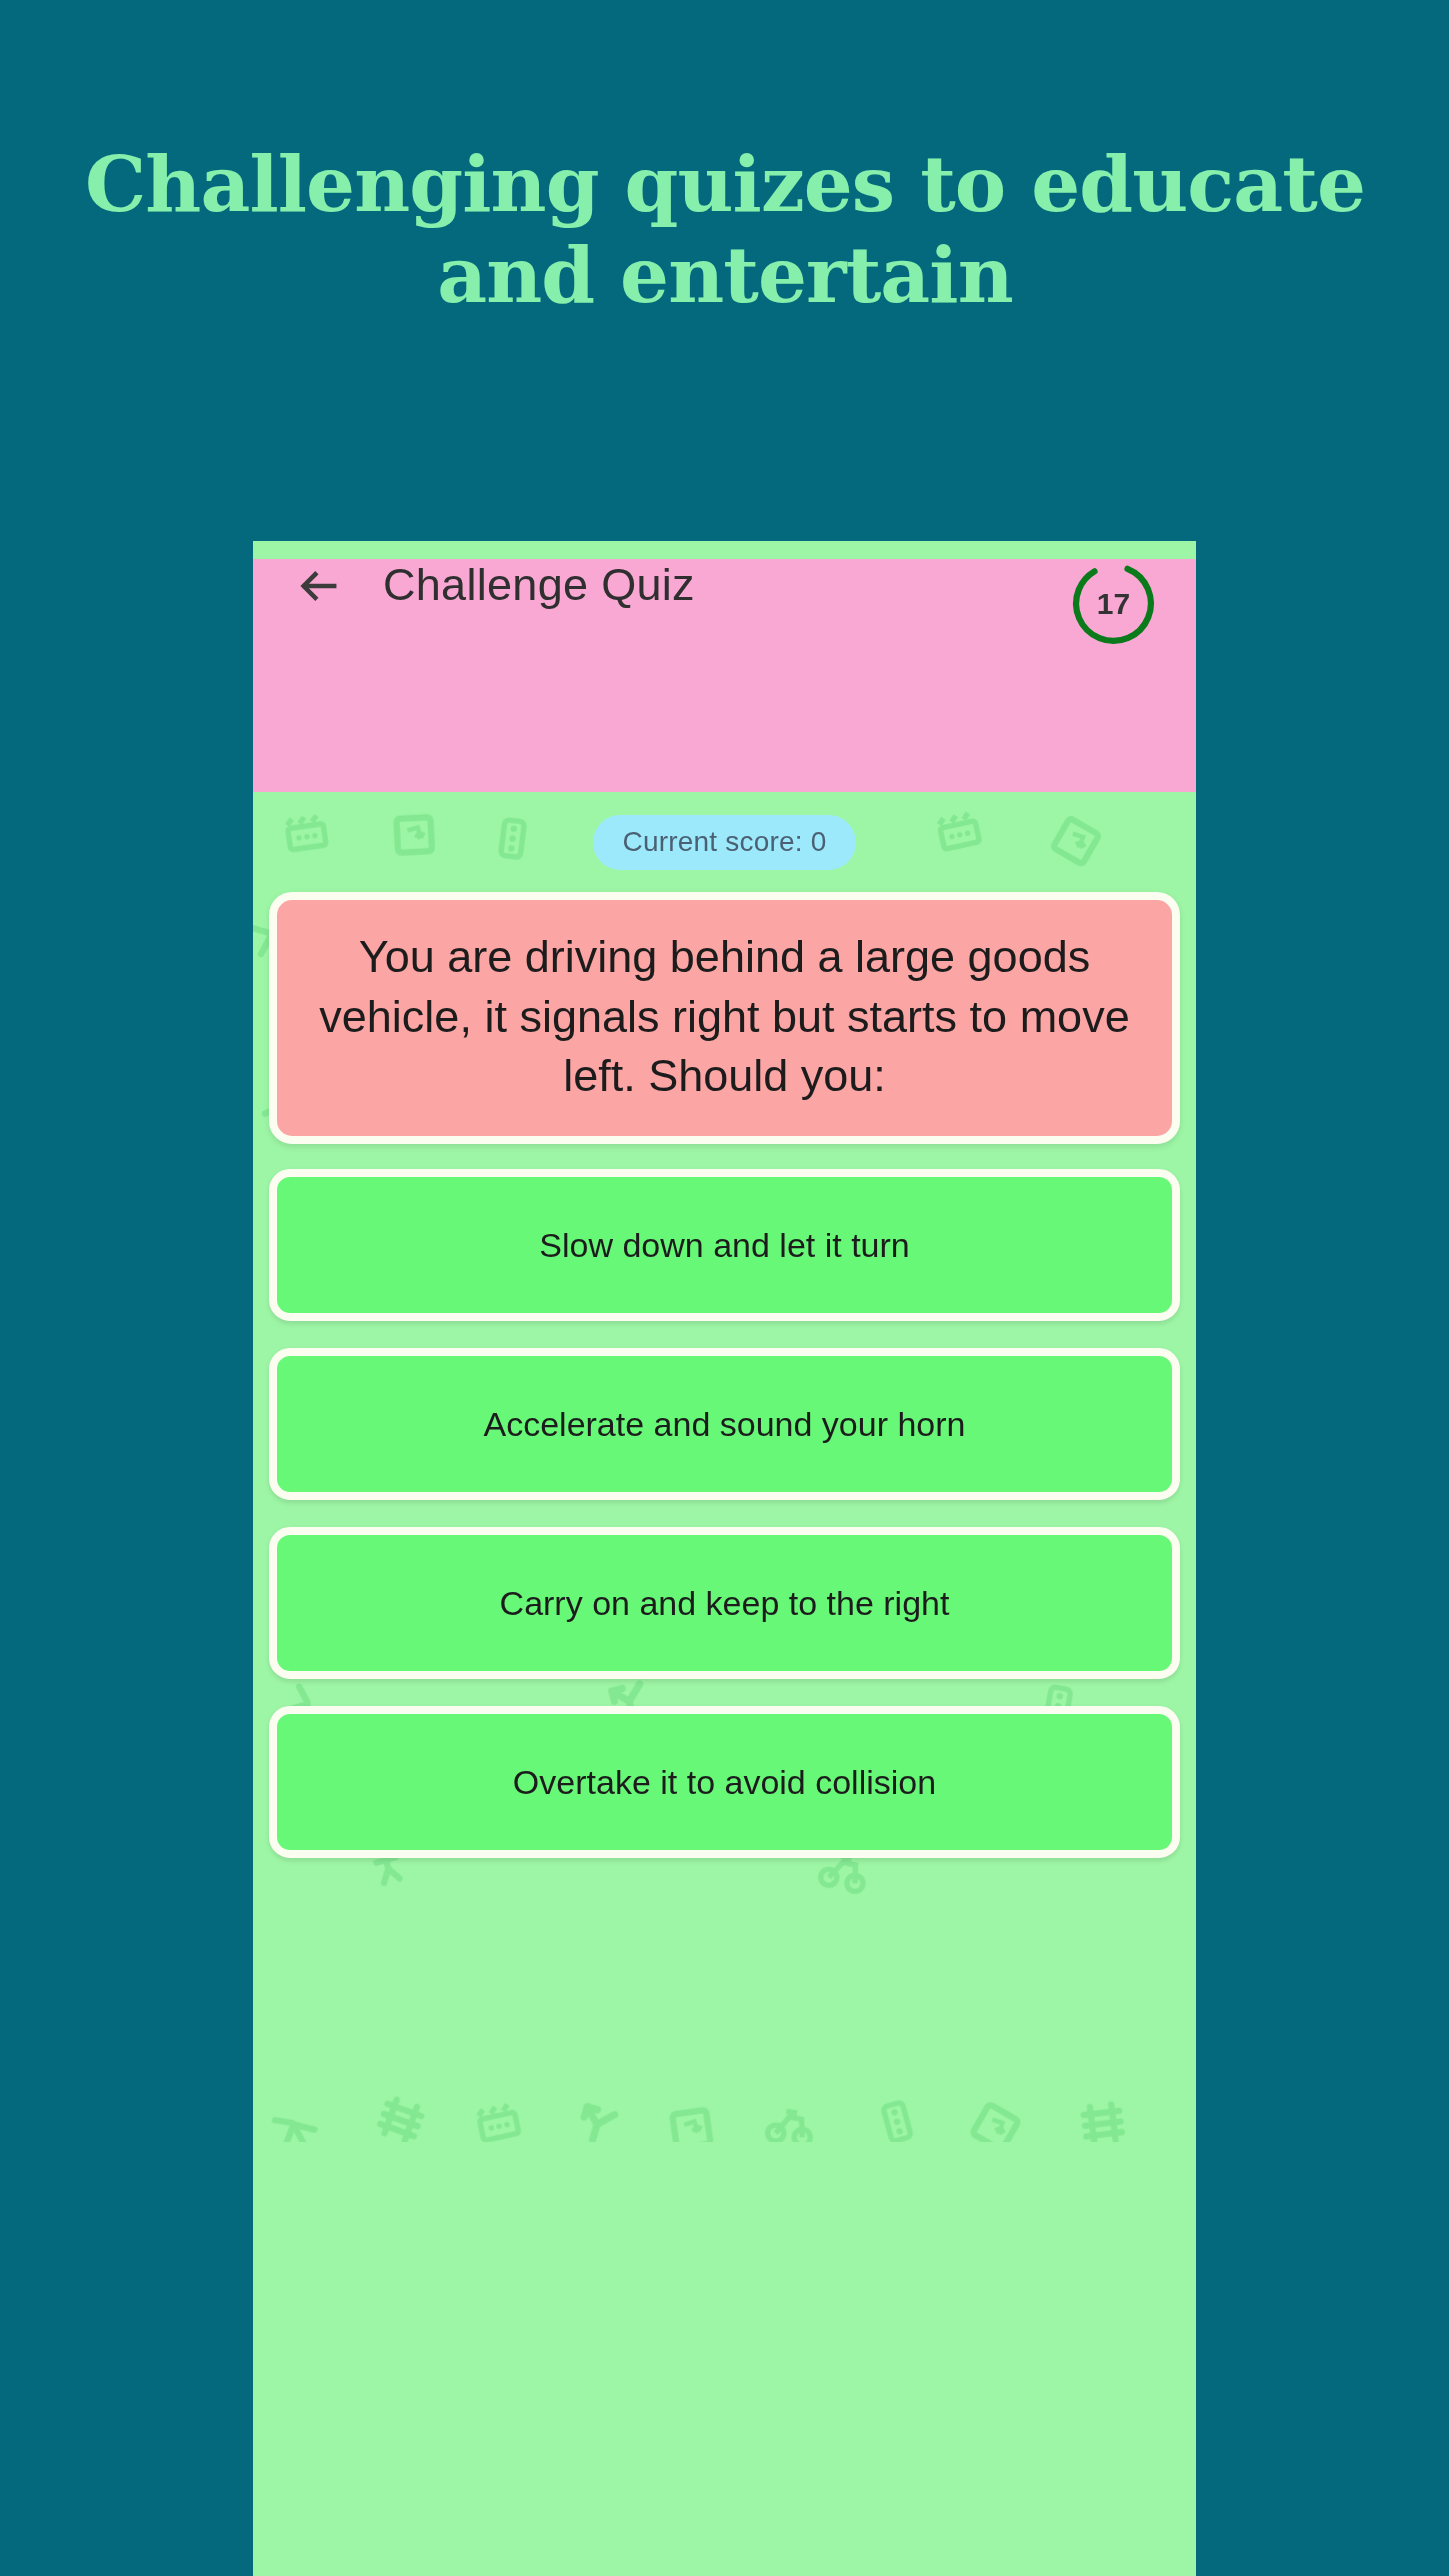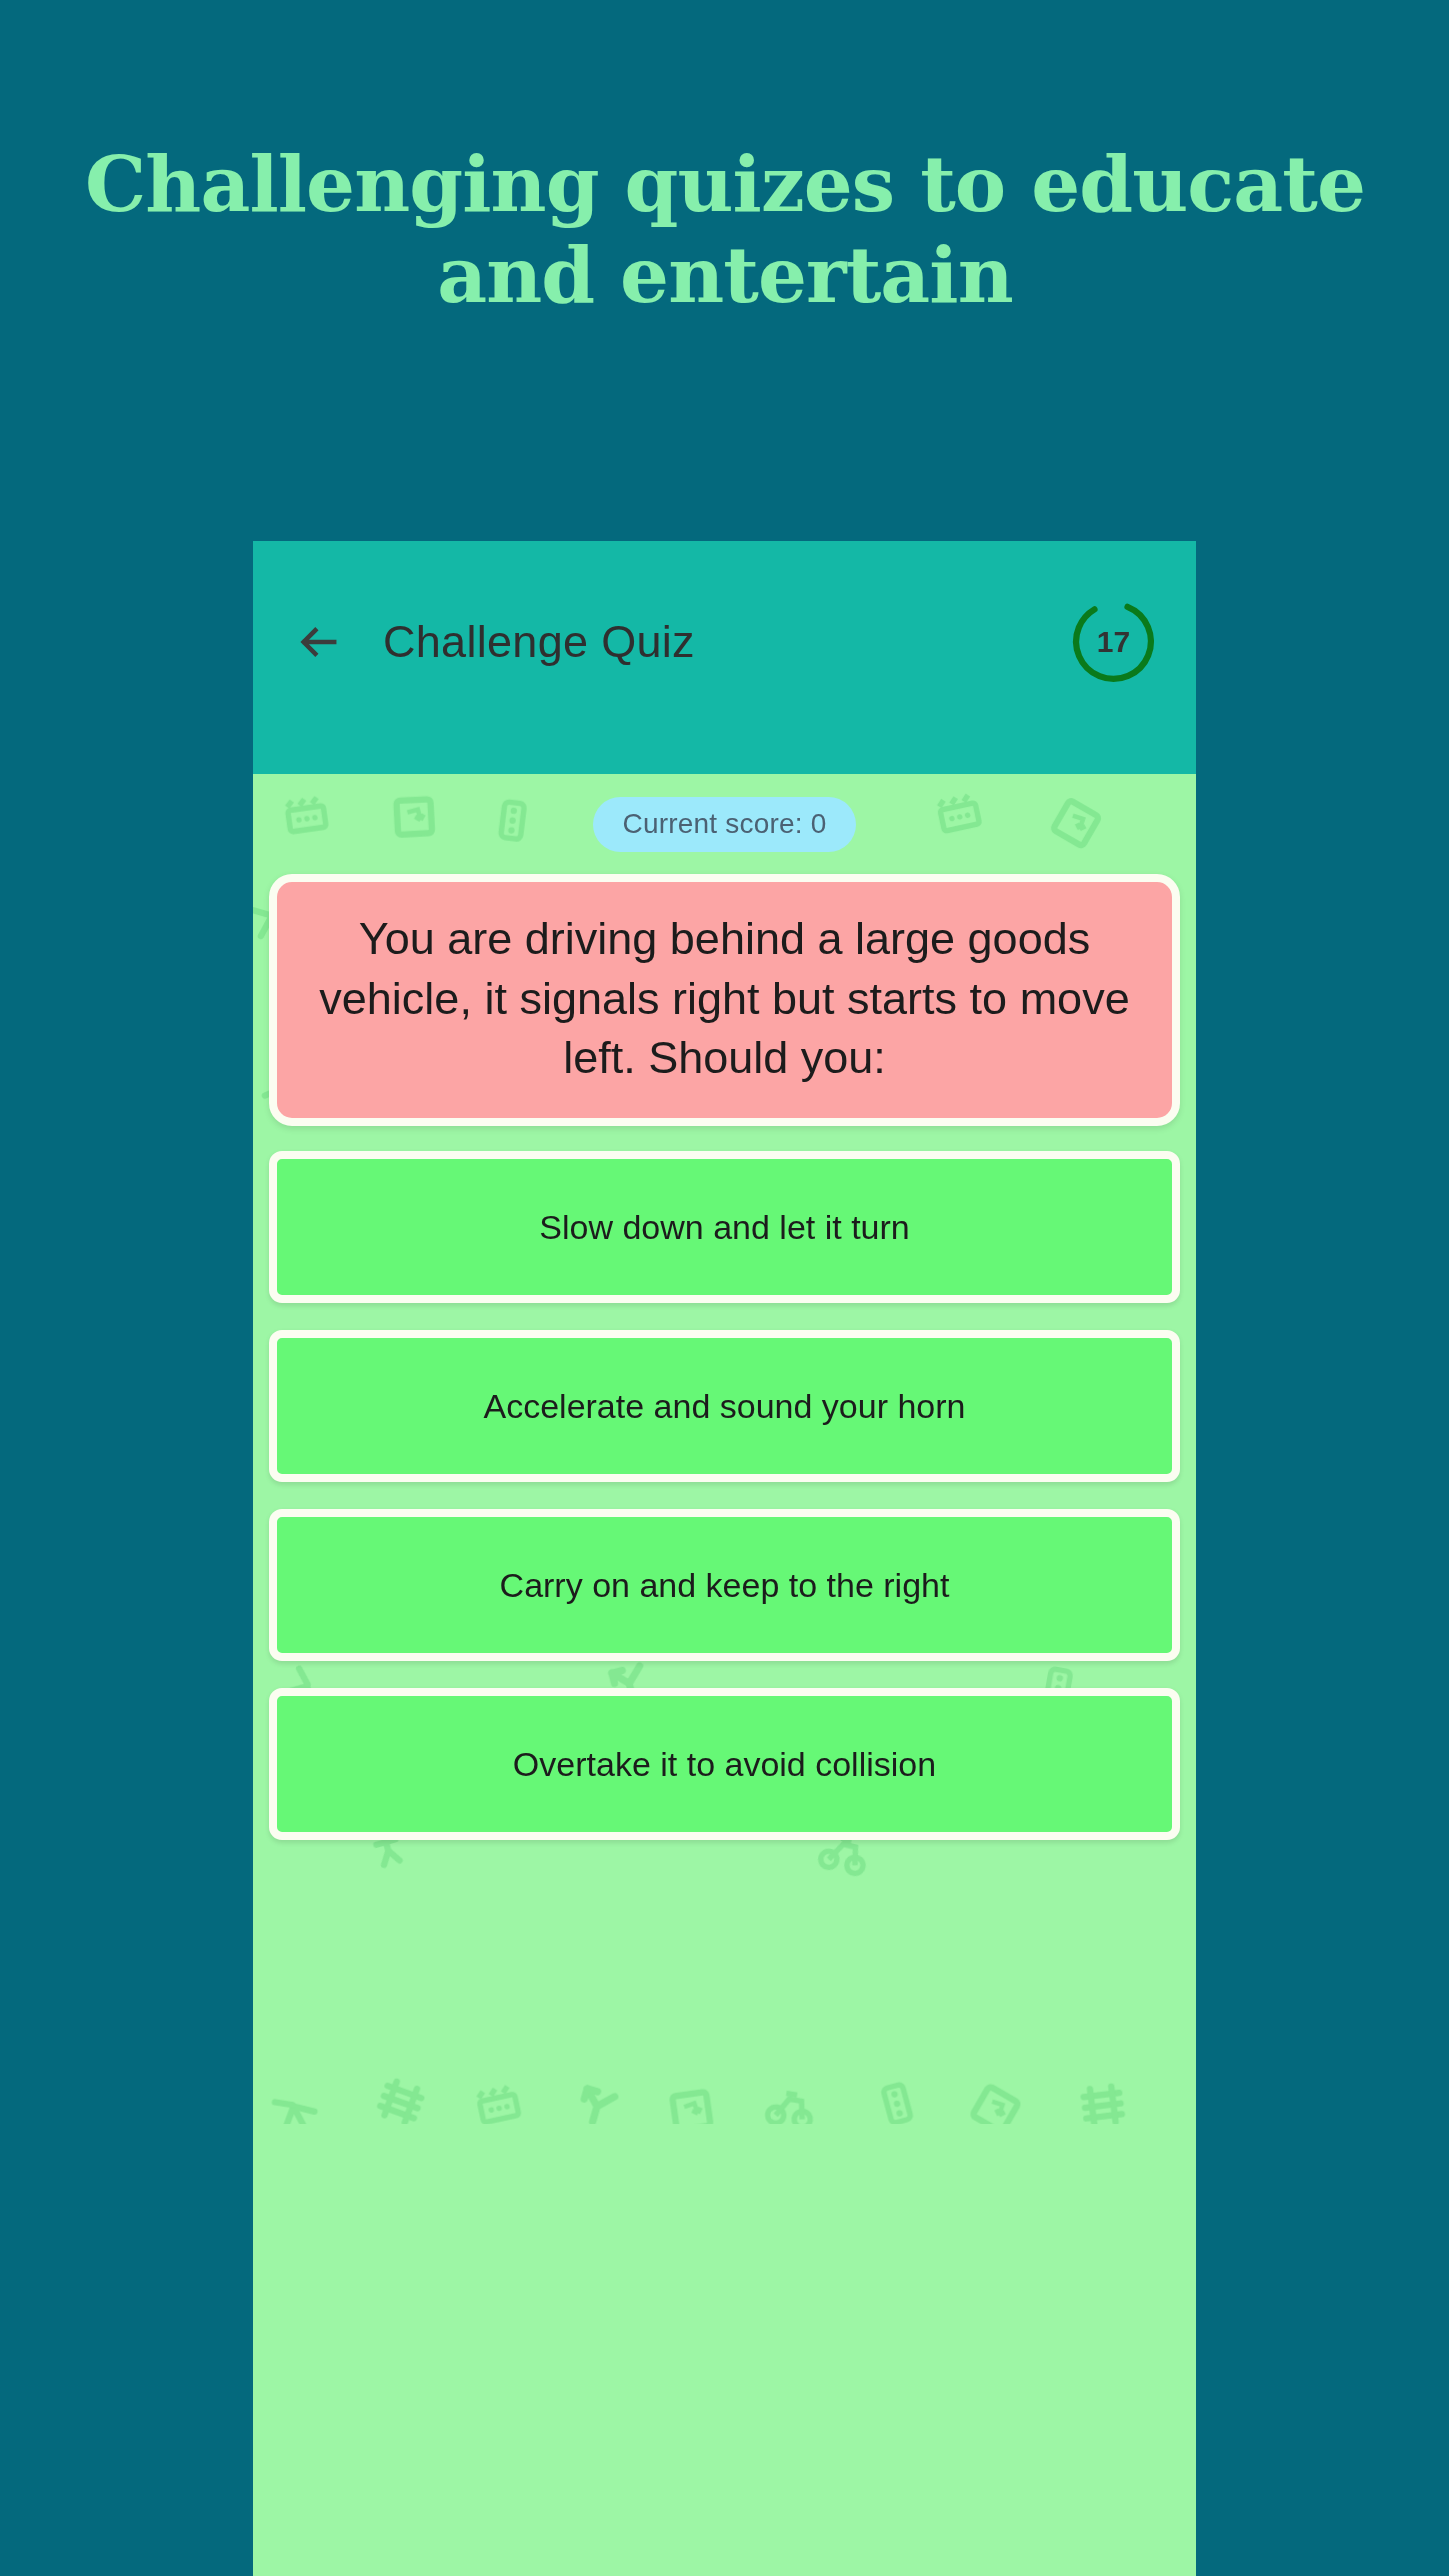--- a/index.html
+++ b/index.html
@@ -39,25 +39,26 @@
     width: 943px;
     height: 2035px;
     overflow: hidden;
     background: #9df6a5;
   }
 
   
   .app-bar {
     position: relative;
     height: 233px;
-    background: #14b8a6;
-    display: flex;
-    align-items: center;
+    background: #f9a8d4;
+    display: flex;
+    align-items: flex-start;
     padding: 0 38px 32px 38px;
     z-index: 5;
+    margin-top: 18px;
   }
 
   .back-icon {
     width: 54px;
     height: 54px;
     flex: 0 0 auto;
     display: flex;
     align-items: center;
     justify-content: center;
     cursor: pointer;
@@ -153,21 +154,21 @@
 
   
   .options { margin-top: 25px; }
 
   .option-btn {
     display: flex;
     align-items: center;
     justify-content: center;
     background: #66f876;
     border: 8px solid #fbfdf1;
-    border-radius: 13px;
+    border-radius: 21px;
     height: 152px;
     margin-bottom: 27px;
     font-size: 34px;
     color: #1c1c1c;
     text-align: center;
     padding: 0 23px;
     cursor: pointer;
     box-shadow: 0 2.7px 5.4px rgba(0,0,0,0.10);
   }
   .option-btn:last-child { margin-bottom: 0; }

